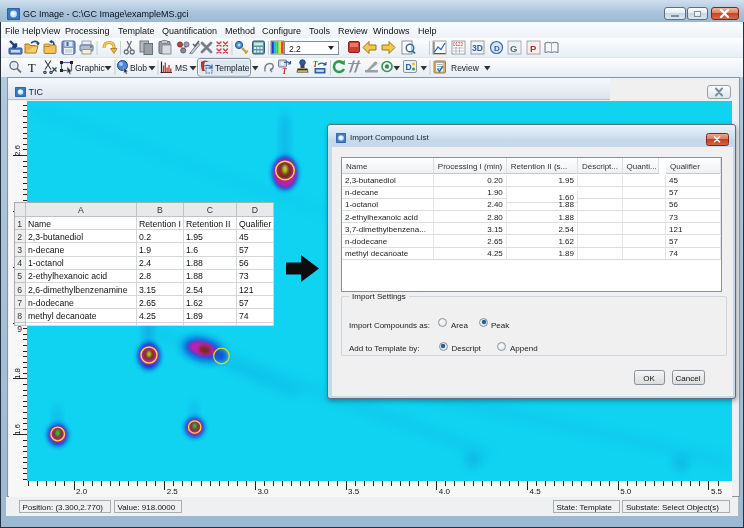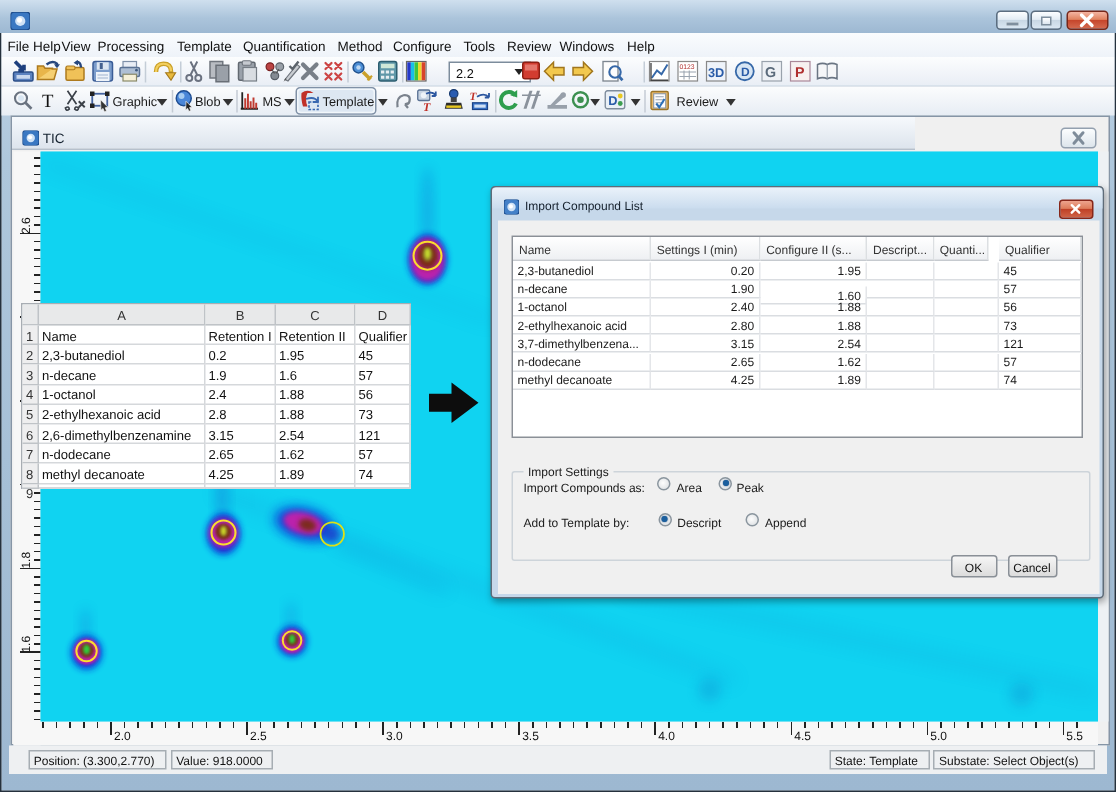--- a/index.html
+++ b/index.html
@@ -36,40 +36,41 @@
 
 #dialog{position:absolute;left:327px;top:124px;width:409px;height:275px;border:1px solid #5f6c79;border-radius:3px;background:#c6d8ea;box-shadow:1px 2px 5px rgba(0,0,0,0.35);}
 #dtitle{position:absolute;left:0;top:0;width:100%;height:14px;background:linear-gradient(#eaf2fa,#cadcee);border-radius:3px 3px 0 0;}
 #dtitle .txt{position:absolute;left:22px;top:7.5px;font-size:8px;color:#15202c;}
 #dclose{position:absolute;left:378px;top:8px;width:23px;height:13px;border:1px solid #862619;border-radius:2.5px;background:linear-gradient(#eda48e,#dd7c5b 45%,#bf4026 50%,#cf6448);}
 #dclient{position:absolute;left:4px;top:22px;width:401px;height:249px;background:#f0f0f0;}
 #dtable{position:absolute;left:9px;top:10px;width:381px;height:135px;background:#fff;border:1px solid #8b9097;font-size:8px;color:#1a1a1a;}
 #dtable .h{position:absolute;top:0;height:16px;background:linear-gradient(#ffffff,#eef0f3);border-bottom:1px solid #c6cacf;border-right:1px solid #dcdfe2;padding:4px 0 0 4px;color:#333;}
 #dtable .c{position:absolute;height:12.2px;border-bottom:1px solid #dadde1;border-right:1px solid #e4e6e9;white-space:nowrap;overflow:hidden;padding:1.5px 3px 0 3px;}
 #dtable .r{text-align:right;}
-#dgroup{position:absolute;left:9px;top:167px;width:386px;height:60px;border:1px solid #cdd4da;border-radius:2px;}
+#dgroup{position:absolute;left:9px;top:149px;width:386px;height:60px;border:1px solid #cdd4da;border-radius:2px;}
 #dgroup .glabel{position:absolute;left:7px;top:-5px;background:#f0f0f0;padding:0 3px;font-size:8px;color:#1a1a1a;}
 .dlg-lab{position:absolute;font-size:8px;color:#1a1a1a;}
 .radio{position:absolute;width:9px;height:9px;border-radius:50%;border:1px solid #8a959e;background:radial-gradient(circle at 3px 3px,#fdfdfd,#d8dcdf);}
 .radio.sel::after{content:"";position:absolute;left:1.5px;top:1.5px;width:4px;height:4px;border-radius:50%;background:#1b5f9e;box-shadow:0 0 1px #0c3f73;}
 .btn{position:absolute;height:15px;border:1px solid #8a9097;border-radius:2.5px;background:linear-gradient(#f6f6f6,#eaeaea 45%,#dcdcdc);font-size:8px;color:#111;text-align:center;padding-top:3px;}
 
 #status{position:absolute;left:6px;top:497px;width:732px;height:19px;background:#eef0f2;}
 #status .box{position:absolute;top:3px;height:12.5px;border:1px solid #a6adb3;background:#eef0f2;font-size:8px;color:#111;padding:2px 0 0 3px;white-space:nowrap;}
 #childclose svg,#dclose svg{display:block;}
 </style></head>
 <body>
 <div id="frame"></div>
 
 <div id="titlebar">
   <svg class="abs" style="left:7px;top:8px" width="13" height="12">
       <rect x="0" y="0" width="13" height="12" rx="2.5" fill="#3a78c2" stroke="#1c4c8c" stroke-width="1"></rect>
       <circle cx="6.5" cy="6" r="3.4" fill="#cfe2f6"></circle>
       <circle cx="6" cy="5.4" r="1.7" fill="#fff"></circle>
     </svg>
+  <div id="titletext">GC Image - C:\GC Image\exampleMS.gci</div>
   <div class="winbtn" style="left:664px;width:22px">
       <div class="g" style="left:6px;top:6.5px;width:8px;height:2px"></div>
     </div>
   <div class="winbtn" style="left:687px;width:21px">
       <div class="g" style="left:5.5px;top:3px;width:7px;height:6px;background:linear-gradient(#fff,#dce6ef)"></div>
     </div>
   <div class="winbtn" id="btnclose">
       <svg width="26" height="11" style="position:absolute;left:0;top:0">
         <path d="M9 2 L16 9 M16 2 L9 9" stroke="#fff" stroke-width="2.2" stroke-linecap="round"></path>
       </svg>
@@ -199,21 +200,21 @@
 
   <g transform="translate(269,2)">
         <rect x="1" y="1" width="13" height="13" fill="#fff" stroke="#666" stroke-width="0.8"></rect>
         <rect x="1.5" y="1.5" width="2.4" height="12" fill="#2438c8"></rect>
         <rect x="3.9" y="1.5" width="2.4" height="12" fill="#18c0e8"></rect>
         <rect x="6.3" y="1.5" width="2.4" height="12" fill="#3fc43f"></rect>
         <rect x="8.7" y="1.5" width="2.4" height="12" fill="#ecd92a"></rect>
         <rect x="11.1" y="1.5" width="2.4" height="12" fill="#d8442a"></rect>
       </g>
 </svg>
-  <div style="position:absolute;left:298px;top:3px;width:55px;height:14px;background:#fff;border:1px solid #7c8c9c;font-size:8.5px;padding:2px 0 0 4px;color:#111">2.2<span style="position:absolute;right:4px;top:4px;width:0;height:0;border-left:3.5px solid transparent;border-right:3.5px solid transparent;border-top:4.5px solid #222"></span></div>
+  <div style="position:absolute;left:283px;top:3px;width:55px;height:14px;background:#fff;border:1px solid #7c8c9c;font-size:8.5px;padding:2px 0 0 4px;color:#111">2.2<span style="position:absolute;right:4px;top:4px;width:0;height:0;border-left:3.5px solid transparent;border-right:3.5px solid transparent;border-top:4.5px solid #222"></span></div>
 <svg width="400" height="20" style="position:absolute;left:344px;top:0">
 
   <g transform="translate(2,2)">
         <rect x="1.5" y="1.5" width="11" height="11" rx="1.5" fill="#d23c30" stroke="#8e1f14" stroke-width="1"></rect>
         <rect x="3" y="3" width="8" height="4" fill="#e4766c"></rect>
       </g>
 
   <g transform="translate(17,2)">
         <path d="M14 5 L7 5 L7 1.5 L1 7.5 L7 13.5 L7 10 L14 10 Z" fill="#f2c84e" stroke="#a1761c" stroke-width="1"></path>
       </g>
@@ -727,22 +728,22 @@
     <div class="txt">Import Compound List</div>
   </div>
   <div id="dclose">
       <svg width="21" height="11">
         <path d="M7.5 2.8 L12.5 7.8 M12.5 2.8 L7.5 7.8" stroke="#fff" stroke-width="1.6" stroke-linecap="round"></path>
       </svg>
     </div>
   <div id="dclient">
     <div id="dtable">
         <div class="h" style="left:0px;width:91.8px">Name</div>
-        <div class="h" style="left:91.8px;width:73.00000000000001px">Settings I (min)</div>
-        <div class="h" style="left:164.8px;width:71.19999999999999px">Configure II (s...</div>
+        <div class="h" style="left:91.8px;width:73.00000000000001px">Processing I (min)</div>
+        <div class="h" style="left:164.8px;width:71.19999999999999px">Retention II (s...</div>
         <div class="h" style="left:236px;width:44.5px">Descript...</div>
         <div class="h" style="left:280.5px;width:36px">Quanti...</div>
         <div class="h" style="left:324px;width:55px">Qualifier</div>
         <div class="c" style="left:0px;top:16.5px;width:91.8px">2,3-butanediol</div>
         <div class="c r" style="left:91.8px;top:16.5px;width:73.00000000000001px">0.20</div>
         <div class="c r" style="left:164.8px;top:16.5px;width:71.19999999999999px">1.95</div>
         <div class="c" style="left:236px;top:16.5px;width:44.5px"></div>
         <div class="c" style="left:280.5px;top:16.5px;width:43.5px"></div>
         <div class="c" style="left:324px;top:16.5px;width:55px">45</div>
         <div class="c" style="left:0px;top:28.7px;width:91.8px">n-decane</div>

